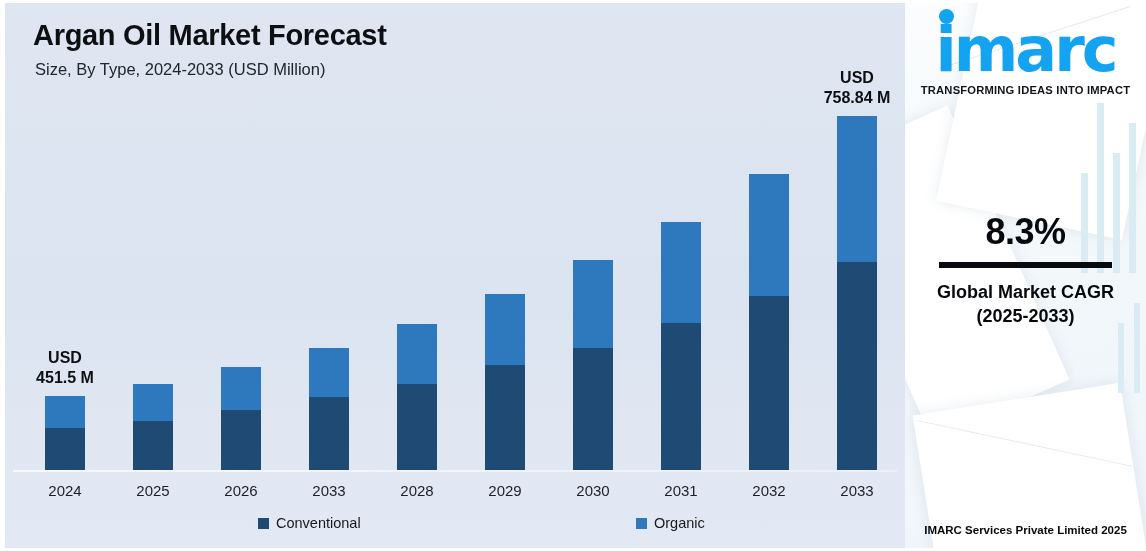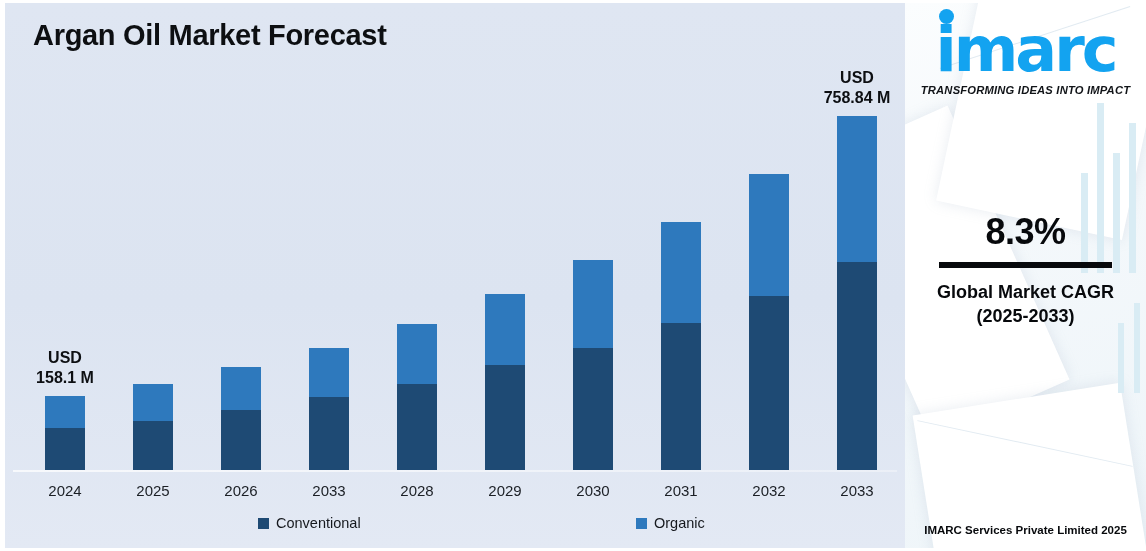--- a/index.html
+++ b/index.html
@@ -79,41 +79,41 @@
     letter-spacing: -3px; line-height: 0.95; position: relative; display: inline-block;
     font-family: "DejaVu Sans", sans-serif;
   }
   #logo-dot {
     position: absolute; left: 4px; top: -12px;
     width: 15px; height: 15px; border-radius: 50%; background: #13a3f0;
   }
   #logo-tag {
     margin-top: 4px; font-size: 11.2px; font-weight: 700; color: #111418;
     letter-spacing: 0.2px;
-    font-style: italic;
   }
 
   #cagr-wrap { position: absolute; left: 0; top: 208px; width: 241px; text-align: center; }
   #cagr-value { font-size: 36px; font-weight: 800; color: #07090c; letter-spacing: -0.5px; }
   #cagr-rule { width: 173px; height: 6px; background: #07090c; margin: 9px auto 12px; }
   #cagr-label { font-size: 18px; font-weight: 700; color: #07090c; line-height: 1.42; }
   #cagr-period { font-size: 18px; font-weight: 700; color: #07090c; }
 
   #copyright { position: absolute; left: 0; bottom: 12px; width: 241px; text-align: center; }
   #copy-line1 { font-size: 11.5px; color: #1a1d22; }
   #copy-line2 { font-size: 11.5px; font-weight: 700; color: #07090c; margin-top: 3px; }
 </style>
 </head>
 <body>
 
 <div id="page">
 
   <div id="chart-panel">
 
     <div id="title">Argan Oil Market Forecast</div>
+    <div id="subtitle">Size, By Type, 2024-2033 (USD Million)</div>
 
     <div id="plot">
       <div class="baseline"></div>
       <div id="bars">
           <div class="bar-group" style="left: 40px; top: 393px; bottom: auto; width: 40px;">
             <div class="seg seg-organic" style="height: 32px; background: rgb(46, 121, 189);"></div>
             <div class="seg seg-conventional" style="height: 42px; background: rgb(30, 74, 116);"></div>
           </div>
           <div class="bar-group" style="left: 128px; top: 381px; bottom: auto; width: 40px;">
             <div class="seg seg-organic" style="height: 37px; background: rgb(46, 121, 189);"></div>
@@ -160,21 +160,21 @@
           <div class="xlabel" style="left: 352px;">2028</div>
           <div class="xlabel" style="left: 440px;">2029</div>
           <div class="xlabel" style="left: 528px;">2030</div>
           <div class="xlabel" style="left: 616px;">2031</div>
           <div class="xlabel" style="left: 704px;">2032</div>
           <div class="xlabel" style="left: 792px;">2033</div>
         </div>
 
       <div class="vlabel" id="label-start" style="left: 0px; top: 345px;">
         <span>USD</span>
-        <span>158.1 M</span>
+        <span>451.5 M</span>
       </div>
       <div class="vlabel" id="label-end" style="left: 792px; top: 65px;">
         <span>USD</span>
         <span>758.84 M</span>
       </div>
     </div>
 
     <div id="legend">
         <div class="legend-item" style="left: 250px;">
           <span class="legend-swatch" style="background: rgb(30, 74, 116);"></span>

